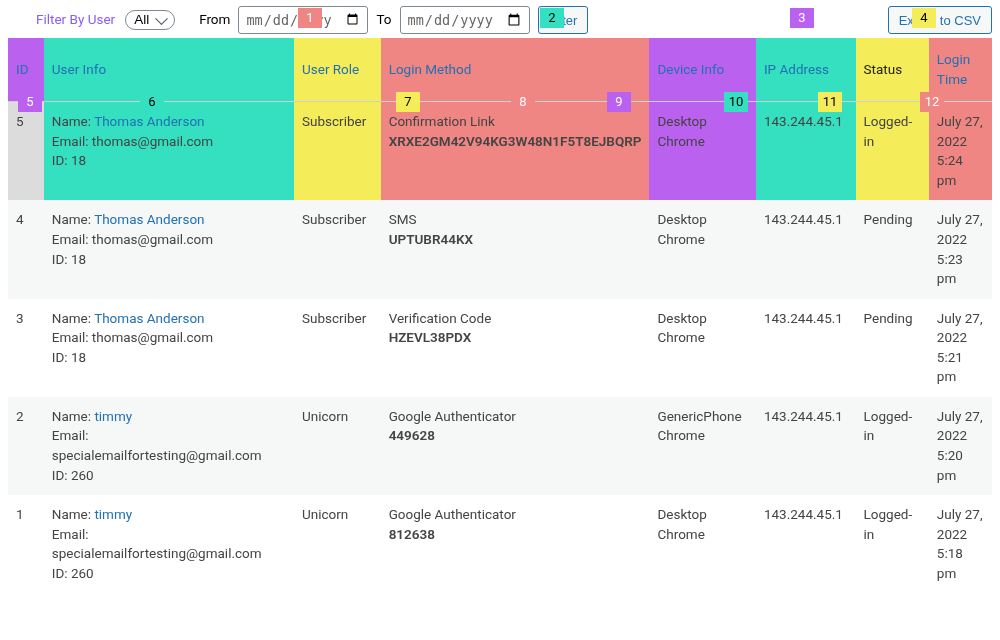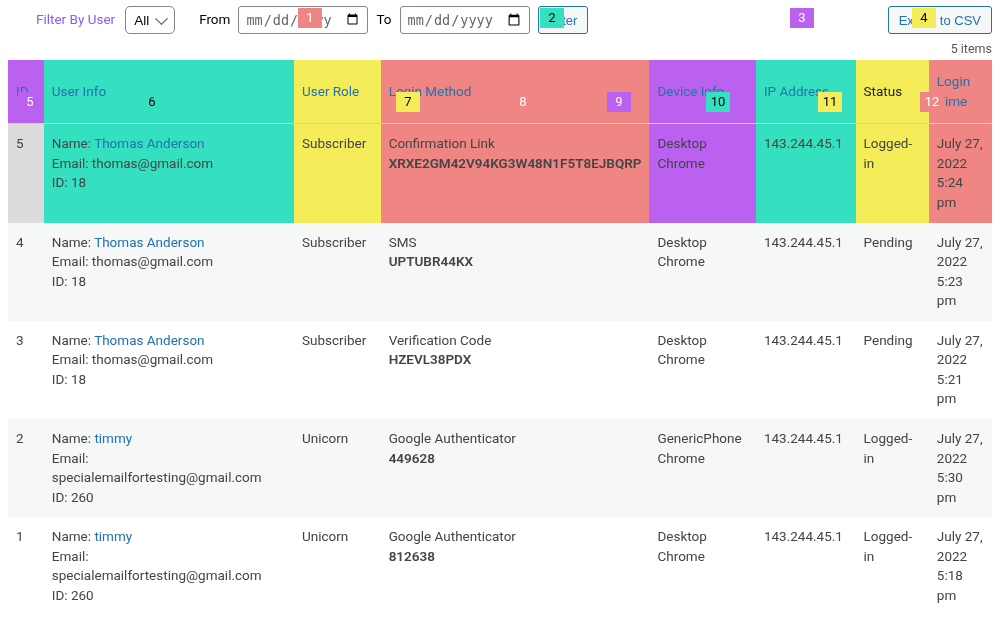--- a/index.html
+++ b/index.html
@@ -1,21 +1,21 @@
 <!DOCTYPE html>
 <html><head>
   <meta charset="utf-8">
   <style>
     * { box-sizing: border-box; margin: 0; padding: 0; }
     body { font-family: -apple-system, "Segoe UI", Roboto, sans-serif; font-size: 13.5px; color: #222; line-height: 1.45; }
     .wrap { width: 1000px; height: 640px; padding: 6px 8px 4px; position: relative; }
     h1 { font-size: 21px; font-weight: 400; color: #222; margin-bottom: 8px; }
     .filter-bar { display: flex; align-items: center; gap: 8px; margin-bottom: 4px; }
     .filter-user-lbl { color: #8b5cf6; font-size: 13.5px; padding-right: 2px; margin-left: 28px; }
-    .filter-select { flex: 0 0 240px; height: 28px; border: 1px solid #7e8993; border-radius: 5px; padding: 0 24px 0 8px; background: #fff; font-size: 13.5px; appearance: none; position: relative; }
+    .filter-select { flex: 0 0 240px; height: 20px; border: 1px solid #7e8993; border-radius: 13px; padding: 0 24px 0 8px; background: #fff; font-size: 13.5px; appearance: none; position: relative; }
     .select-wrap { position: relative; display: inline-block; }
     .select-wrap::after { content: ""; position: absolute; right: 9px; top: 50%; width: 8px; height: 8px; border-right: 1.5px solid #555; border-bottom: 1.5px solid #555; transform: translateY(-65%) rotate(45deg); pointer-events: none; }
     .lbl { font-size: 13.5px; color: #000; }
     .date-input { width: 130px; height: 28px; border: 1px solid #7e8993; border-radius: 3px; padding: 0 6px; font-size: 13.5px; color: #666; }
     .btn { height: 28px; padding: 0 10px; border: 1px solid #2271b1; background: #f6f7f7; border-radius: 3px; color: #2271b1; font-size: 13px; cursor: pointer; }
     .spacer { flex: 1; }
     .items-count { text-align: right; font-size: 12.5px; color: #555; padding: 2px 0; }
 
     table.stats { width: 100%; border-collapse: collapse; }
     table.stats thead th { text-align: left; font-weight: 400; color: #2271b1; font-size: 13.5px; padding: 12px.8px 8px; border-bottom: 1px solid #ccd0d4; }
@@ -63,21 +63,20 @@
     </span>
     <span class="lbl" style="margin-left:16px">From</span>
     <input type="date" class="date-input" placeholder="mm/dd/yyyy" style="">
     <span class="lbl">To</span>
     <input type="date" class="date-input" placeholder="mm/dd/yyyy" style="">
     <button class="btn">Filter</button>
     <span class="spacer"></span>
     <button class="btn">Export to CSV</button>
   </div>
 
-  <div class="items-count">5 items</div>
 
   <table class="stats">
     <thead>
       <tr>
         <th class="col-id hl-purple sortable"><a>ID</a></th>
         <th class="col-user hl-teal sortable"><a>User Info</a></th>
         <th class="col-role hl-yellow sortable"><a>User Role</a></th>
         <th class="col-login hl-red sortable"><a>Login Method</a></th>
         <th class="col-dev hl-purple sortable"><a>Device Info</a></th>
         <th class="col-ip hl-teal sortable"><a>IP Address</a></th>
@@ -117,21 +116,21 @@
           <td><span>July 27, 2022</span><br><span>5:21 pm</span></td>
         </tr>
         <tr>
           <td>2</td>
           <td><span>Name: </span><a href="#" class="name-link">timmy</a><br><span>Email: specialemailfortesting@gmail.com</span><br><span>ID: 260</span></td>
           <td>Unicorn</td>
           <td><span>Google Authenticator</span><br><span class="bold">449628</span></td>
           <td>GenericPhone Chrome</td>
           <td>143.244.45.1</td>
           <td>Logged-in</td>
-          <td><span>July 27, 2022</span><br><span>5:30 pm</span></td>
+          <td><span>July 27, 2022</span><br><span>5:20 pm</span></td>
         </tr>
         <tr>
           <td>1</td>
           <td><span>Name: </span><a href="#" class="name-link">timmy</a><br><span>Email: specialemailfortesting@gmail.com</span><br><span>ID: 260</span></td>
           <td>Unicorn</td>
           <td><span>Google Authenticator</span><br><span class="bold">812638</span></td>
           <td>Desktop Chrome</td>
           <td>143.244.45.1</td>
           <td>Logged-in</td>
           <td><span>July 27, 2022</span><br><span>5:18 pm</span></td>
@@ -142,17 +141,17 @@
 
   <span class="badge b-red" style="top:8px; left:298px">1</span>
   <span class="badge b-teal" style="top:8px; left:540px">2</span>
   <span class="badge b-purple" style="top:8px; left:790px">3</span>
   <span class="badge b-yellow" style="top:8px; left:912px">4</span>
   <span class="badge b-purple" style="top:92px; left:18px">5</span>
   <span class="badge b-teal" style="top:92px; left:140px">6</span>
   <span class="badge b-yellow" style="top:92px; left:396px">7</span>
   <span class="badge b-red" style="top:92px; left:511px">8</span>
   <span class="badge b-purple" style="top:92px; left:607px">9</span>
-  <span class="badge b-teal" style="top:92px; left:706px">10</span>
+  <span class="badge b-teal" style="top:92px; left:724px">10</span>
   <span class="badge b-yellow" style="top:92px; left:818px">11</span>
   <span class="badge b-red" style="top:92px; left:920px">12</span>
 
 </div>
 
 </body></html>

